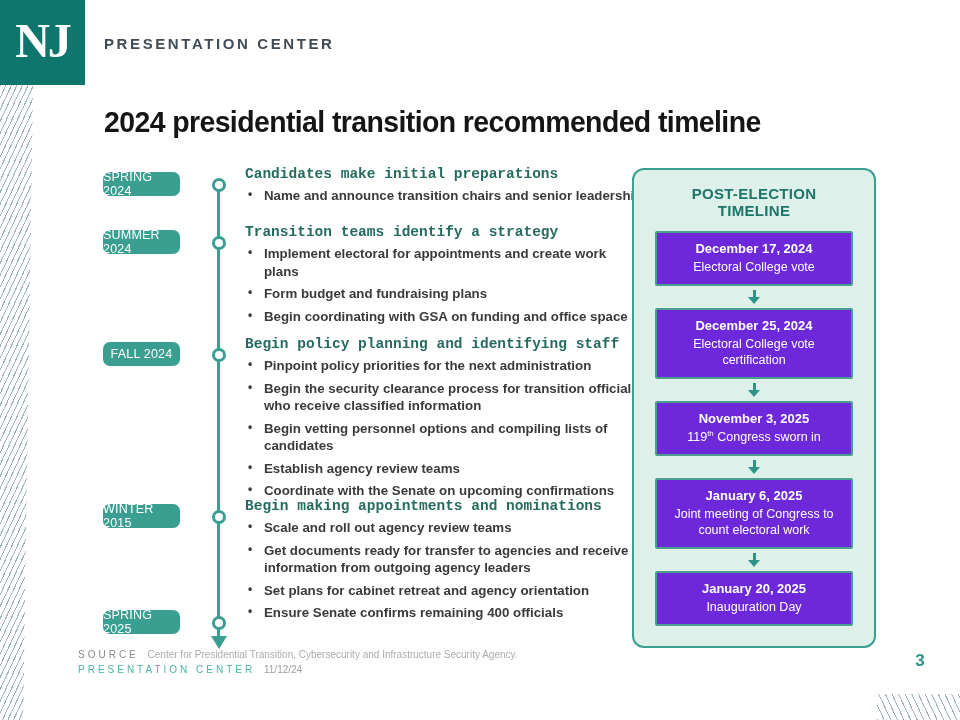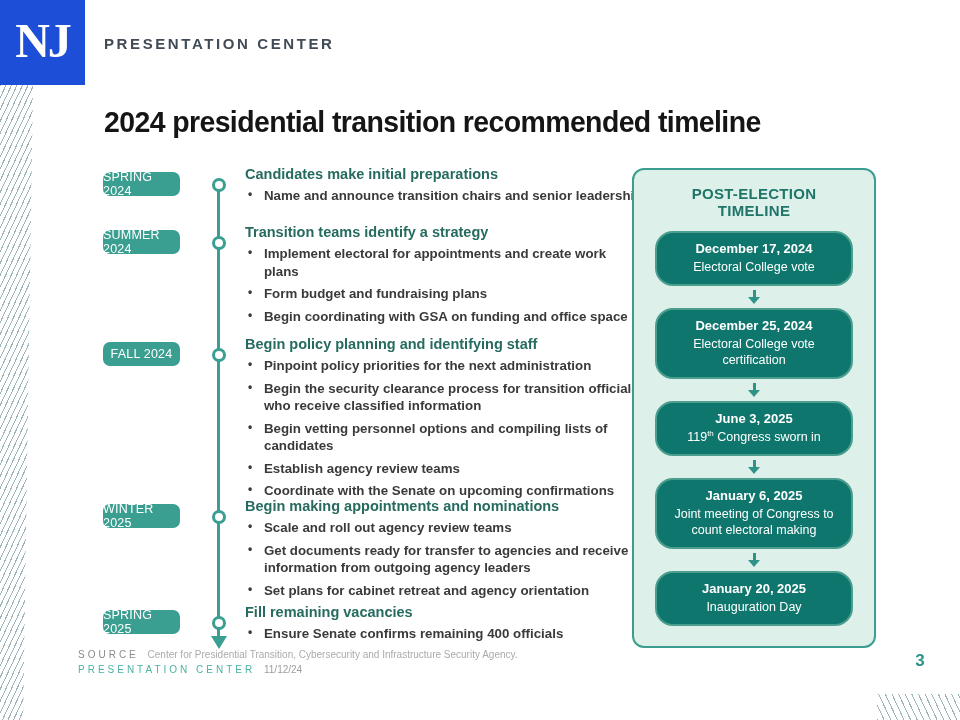--- a/index.html
+++ b/index.html
@@ -1,20 +1,20 @@
 <!DOCTYPE html>
 <html><head>
 <meta charset="utf-8">
 <style>
   html,body{margin:0;padding:0;}
   body{font-family:"Liberation Sans",sans-serif;background:#ffffff;}
   #slide{position:relative;width:960px;height:720px;background:#ffffff;overflow:hidden;}
 
   
-  .logo-box{position:absolute;left:0;top:0;width:85px;height:85px;background:#1d4ed8;
+  .logo-box{position:absolute;left:0;top:0;width:85px;height:85px;background:#0f766e;
     display:flex;align-items:center;justify-content:center;}
   .logo-box span{font-family:"Liberation Serif",serif;font-weight:700;color:#ffffff;
     font-size:48px;letter-spacing:-2px;line-height:1;padding-bottom:4px;}
   .brand{position:absolute;left:104px;top:35px;font-size:15px;font-weight:700;
     letter-spacing:2.6px;color:#414b55;}
 
   
   .hatch-left{position:absolute;left:0;top:85px;width:33px;height:635px;
     background:repeating-linear-gradient(115deg,#9db4bb 0,#9db4bb 1px,transparent 1px,transparent 5px);
     clip-path:polygon(0 0,100% 0,70% 100%,0 100%);}
@@ -29,34 +29,34 @@
   .tl-line{position:absolute;left:217px;top:182px;width:3px;height:454px;background:#3a9e90;}
   .tl-arrow{position:absolute;left:211px;top:636px;width:0;height:0;
     border-left:8px solid transparent;border-right:8px solid transparent;border-top:13px solid #3a9e90;}
   .section{position:absolute;left:0;width:960px;}
   .season{position:absolute;left:103px;top:6px;width:77px;height:24px;background:#3a9e90;
     border-radius:7px;color:#ffffff;font-size:12.5px;display:flex;align-items:center;
     justify-content:center;letter-spacing:0.2px;}
   .node{position:absolute;left:212px;top:12px;width:8px;height:8px;border-radius:50%;
     background:#ffffff;border:3px solid #3a9e90;}
   .sec-content{position:absolute;left:245px;top:0;width:398px;}
-  .sec-heading{font-size:14.5px;font-weight:700;color:#266b5f;margin:0 0 5px 0;}
+  .sec-heading{font-size:14.5px;font-weight:700;color:#266b5f;margin:0 0 5px 0;font-family:Liberation Mono, monospace;}
   .bullets{list-style:none;margin:0;padding:0;font-weight:bold;}
   .bullets li{position:relative;padding-left:19px;font-size:13.3px;color:#3a3a3a;
     line-height:1.32;margin-bottom:5px;}
   .bullets li::before{content:"•";position:absolute;left:3px;top:0;color:#3a3a3a;font-size:12px;}
 
   
   .panel{position:absolute;left:632px;top:168px;width:244px;height:480px;background:#ddf0ea;
     border:2px solid #3a9e90;border-radius:12px;box-sizing:border-box;
     display:flex;flex-direction:column;align-items:center;padding:13px 30px;}
   .panel-title{font-size:15px;font-weight:700;color:#1e7568;letter-spacing:0.3px;
     margin:2px 0 12px 0;text-align:center;}
-  .event{width:198px;box-sizing:border-box;background:#0f766e;border:2px solid #4a9e8e;
-    border-radius:18px;color:#ffffff;text-align:center;padding:8px 8px 9px 8px;}
+  .event{width:198px;box-sizing:border-box;background:#6d28d9;border:2px solid #4a9e8e;
+    border-radius:2px;color:#ffffff;text-align:center;padding:8px 8px 9px 8px;}
   .event .date{font-size:13px;font-weight:700;margin-bottom:3px;}
   .event .detail{font-size:12.5px;line-height:1.28;text-align:center;}
   .event .detail sup{font-size:8px;}
   .flow-arrow{height:14px;margin:4px 0;display:flex;flex-direction:column;align-items:center;}
   .flow-arrow .stem{width:3px;height:7px;background:#2f9487;}
   .flow-arrow .head{width:0;height:0;border-left:6px solid transparent;
     border-right:6px solid transparent;border-top:7px solid #2f9487;}
 
   
   .footer{position:absolute;left:78px;top:649px;font-size:10px;}
@@ -119,37 +119,36 @@
             <li>Pinpoint policy priorities for the next administration</li>
             <li>Begin the security clearance process for transition officials who receive classified information</li>
             <li>Begin vetting personnel options and compiling lists of candidates</li>
             <li>Establish agency review teams</li>
             <li>Coordinate with the Senate on upcoming confirmations</li>
           </ul>
     </div>
   </div>
 
   <div class="section" style="top: 498px;">
-    <div class="season">WINTER 2025</div>
+    <div class="season">WINTER 2015</div>
     <div class="node"></div>
     <div class="sec-content">
       <div class="sec-heading">Begin making appointments and nominations</div>
       <ul class="bullets">
             <li>Scale and roll out agency review teams</li>
             <li>Get documents ready for transfer to agencies and receive information from outgoing agency leaders</li>
             <li>Set plans for cabinet retreat and agency orientation</li>
           </ul>
     </div>
   </div>
 
   <div class="section" style="top: 604px;">
     <div class="season">SPRING 2025</div>
     <div class="node"></div>
     <div class="sec-content">
-      <div class="sec-heading">Fill remaining vacancies</div>
       <ul class="bullets">
             <li>Ensure Senate confirms remaining 400 officials</li>
           </ul>
     </div>
   </div>
 </div>
 
   <div class="panel">
     <div class="panel-title">POST-ELECTION TIMELINE</div>
     <div id="events" style="display:flex;flex-direction:column;align-items:center;width:100%;">
@@ -167,32 +166,32 @@
     <div class="date">December 25, 2024</div>
     <div class="detail">Electoral College vote certification</div>
   </div>
 
   <div class="flow-arrow">
     <div class="stem"></div>
           <div class="head"></div>
   </div>
 
   <div class="event">
-    <div class="date">June 3, 2025</div>
+    <div class="date">November 3, 2025</div>
     <div class="detail"><span>119</span><sup>th</sup><span> Congress sworn in</span></div>
   </div>
 
   <div class="flow-arrow">
     <div class="stem"></div>
           <div class="head"></div>
   </div>
 
   <div class="event">
     <div class="date">January 6, 2025</div>
-    <div class="detail">Joint meeting of Congress to count electoral making</div>
+    <div class="detail">Joint meeting of Congress to count electoral work</div>
   </div>
 
   <div class="flow-arrow">
     <div class="stem"></div>
           <div class="head"></div>
   </div>
 
   <div class="event">
     <div class="date">January 20, 2025</div>
     <div class="detail">Inauguration Day</div>

